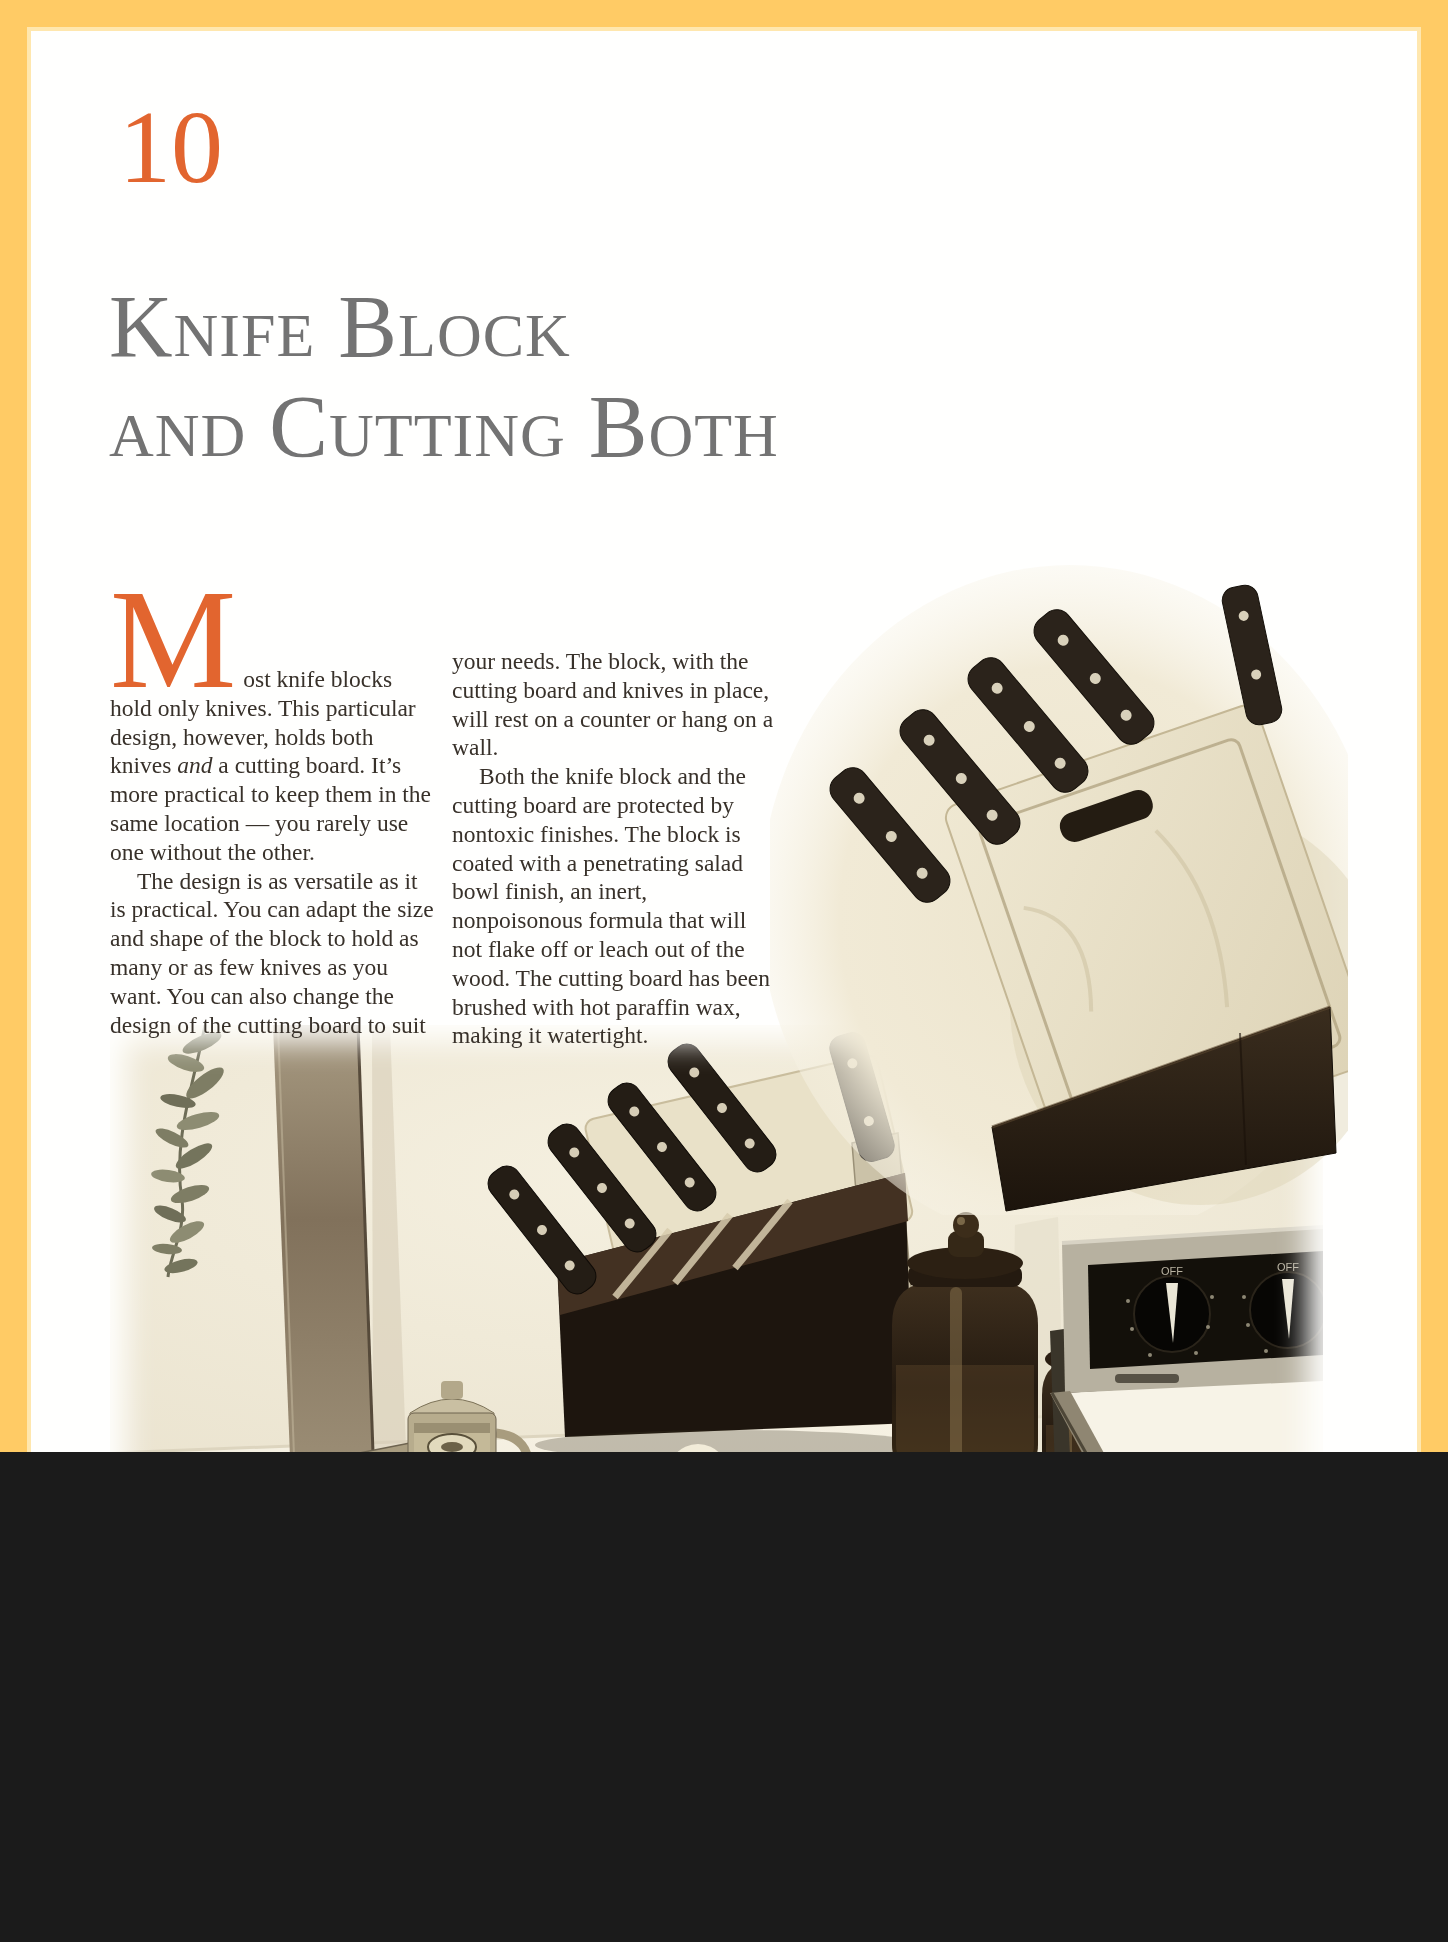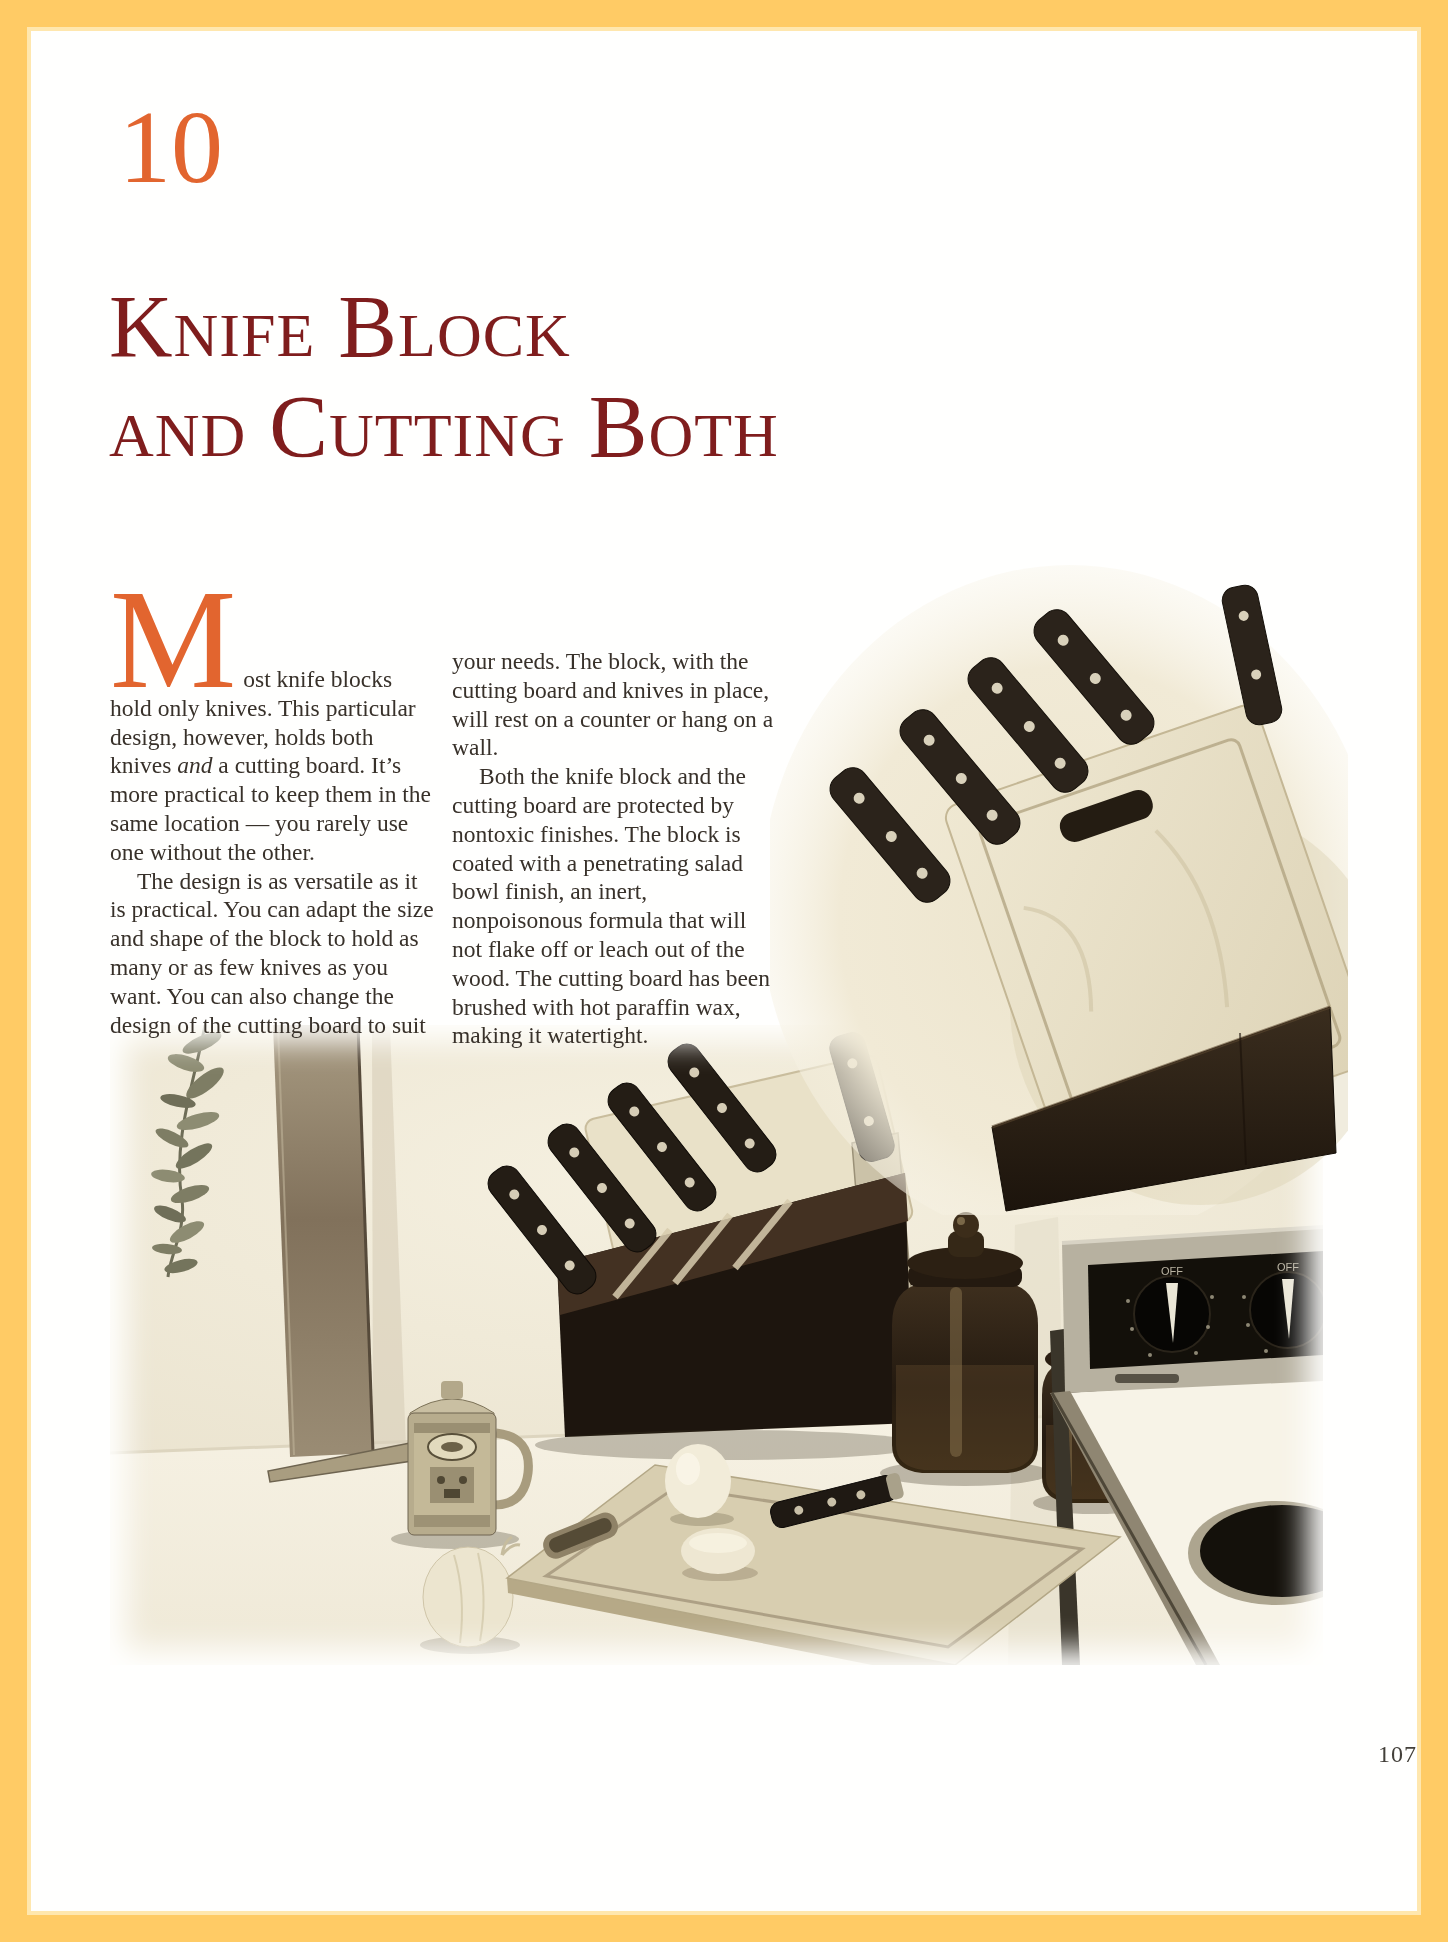--- a/index.html
+++ b/index.html
@@ -1,23 +1,23 @@
 <!DOCTYPE html>
 <html><head>
 <meta charset="utf-8">
 <style>
   html,body{margin:0;padding:0;background:#1b1b1b;}
-  .sheet{position:relative;width:1448px;height:1942px;background:#FFCB65;overflow:hidden;
+  .sheet{position:relative;width:1448px;height:1452px;background:#FFCB65;overflow:hidden;
          font-family:"Liberation Serif", serif;}
   .page{position:absolute;left:31px;top:31px;width:1386px;height:1880px;background:#FFFFFE;
         box-shadow:0 0 0 4px #FFE7AE;}
   .chapter-number{position:absolute;left:88px;top:64px;font-size:104px;line-height:1;
         color:#E2652F;font-weight:400;}
   .title{position:absolute;left:78px;top:246px;margin:0;font-size:88px;line-height:100px;
-        color:#7f1d1d;font-variant:small-caps;font-weight:400;letter-spacing:1px;}
+        color:#737373;font-variant:small-caps;font-weight:400;letter-spacing:1px;}
   .title span{display:block;}
   .col{position:absolute;top:608px;width:324px;font-size:23.5px;line-height:28.8px;
         color:#38312A;}
   .col p{margin:0;}
   .col-1{left:79px;}
   .col-2{left:421px;margin-top:8px;}
   .indent{text-indent:27px;}
   .dropcap{font-size:142px;line-height:0;color:#E2652F;margin-right:7px;}
   .ital{font-style:italic;}
   .page-number{position:absolute;left:0;top:1710px;width:100%;text-align:right;

